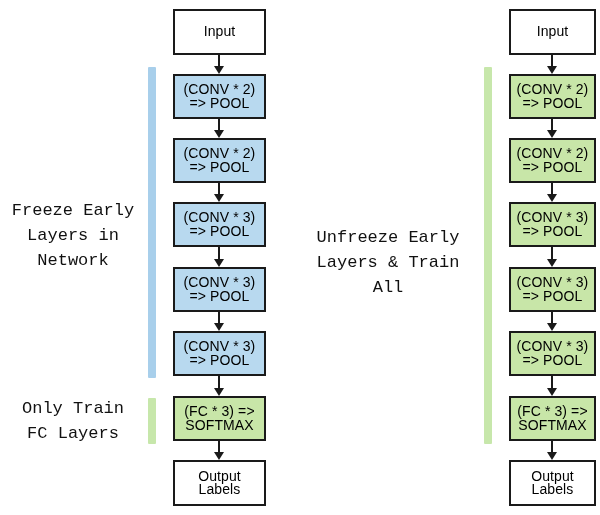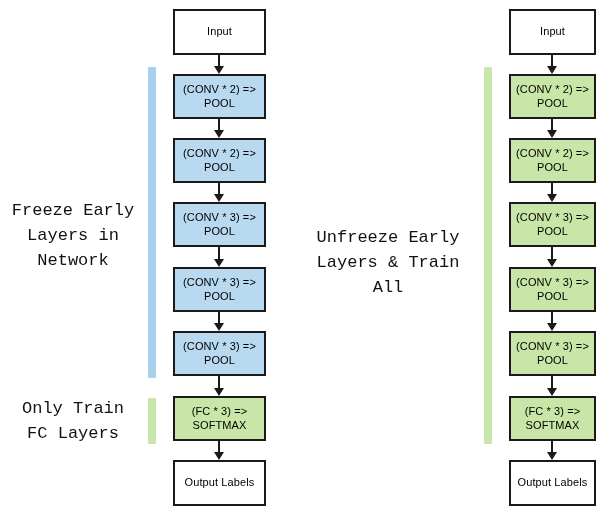--- a/index.html
+++ b/index.html
@@ -26,21 +26,21 @@
   .node {
     position: absolute;
     box-sizing: border-box;
     border: 2px solid #1a1a1a;
     background: #ffffff;
     display: flex;
     align-items: center;
     justify-content: center;
     text-align: center;
     font-family: "Liberation Sans", sans-serif;
-    font-size: 11px;
+    font-size: 14px;
     line-height: 13.5px;
     color: #000000;
     letter-spacing: 0.1px;
   }
   .node .node-label { display: block; padding: 0 3px; }
 
   .node.blue  { background: #b8d9ef; }
   .node.green { background: #c8e6a8; }
   .node.white { background: #ffffff; }
 

